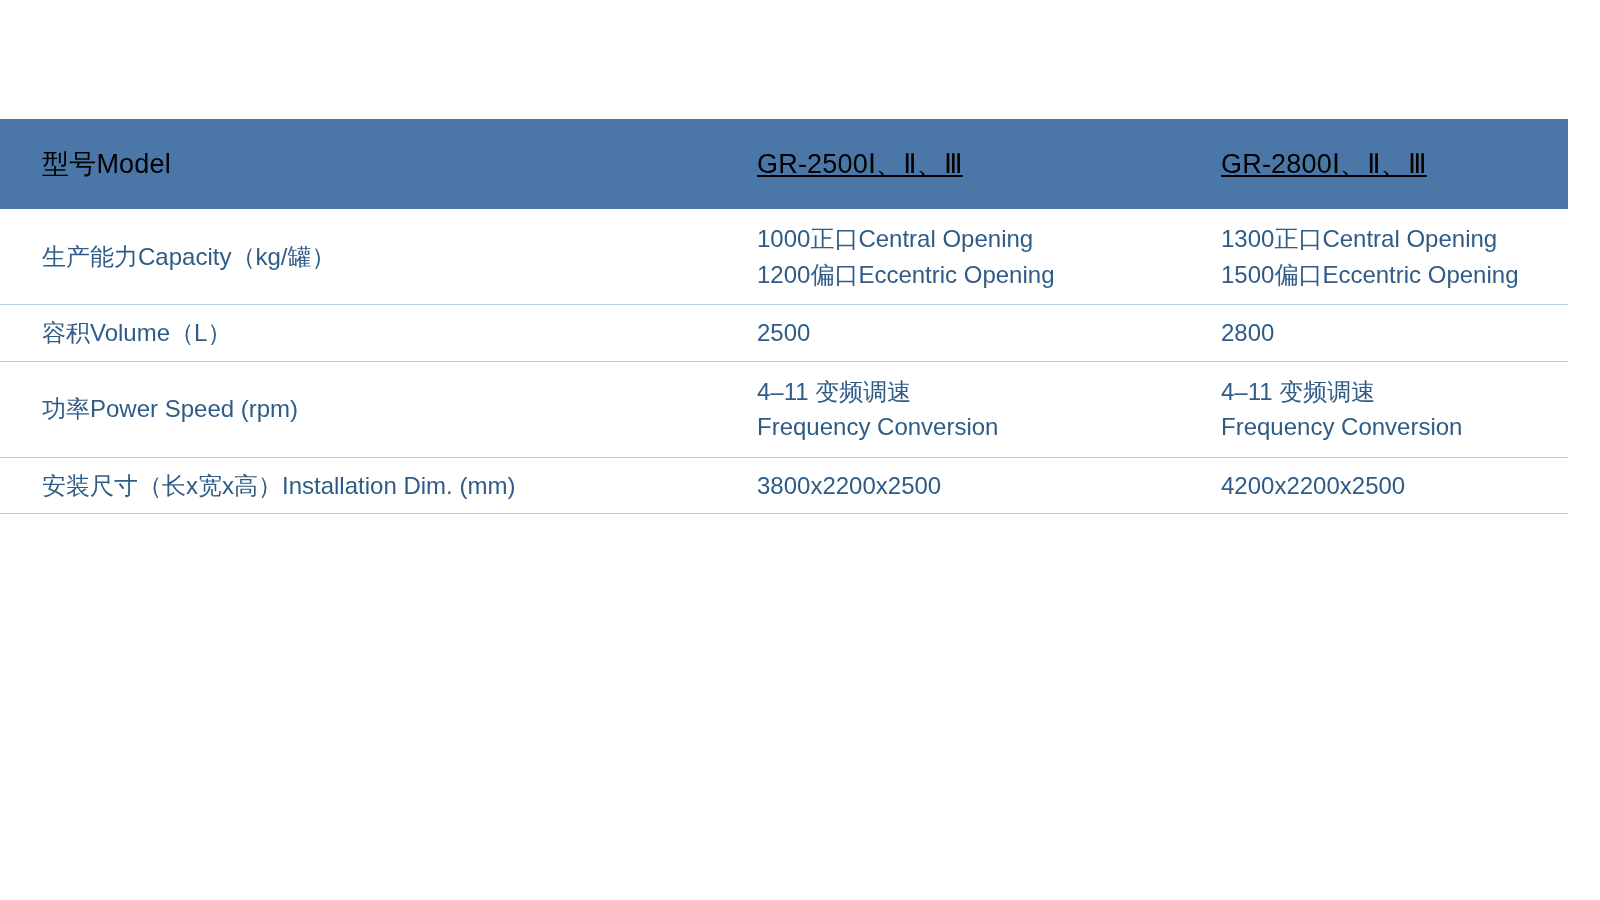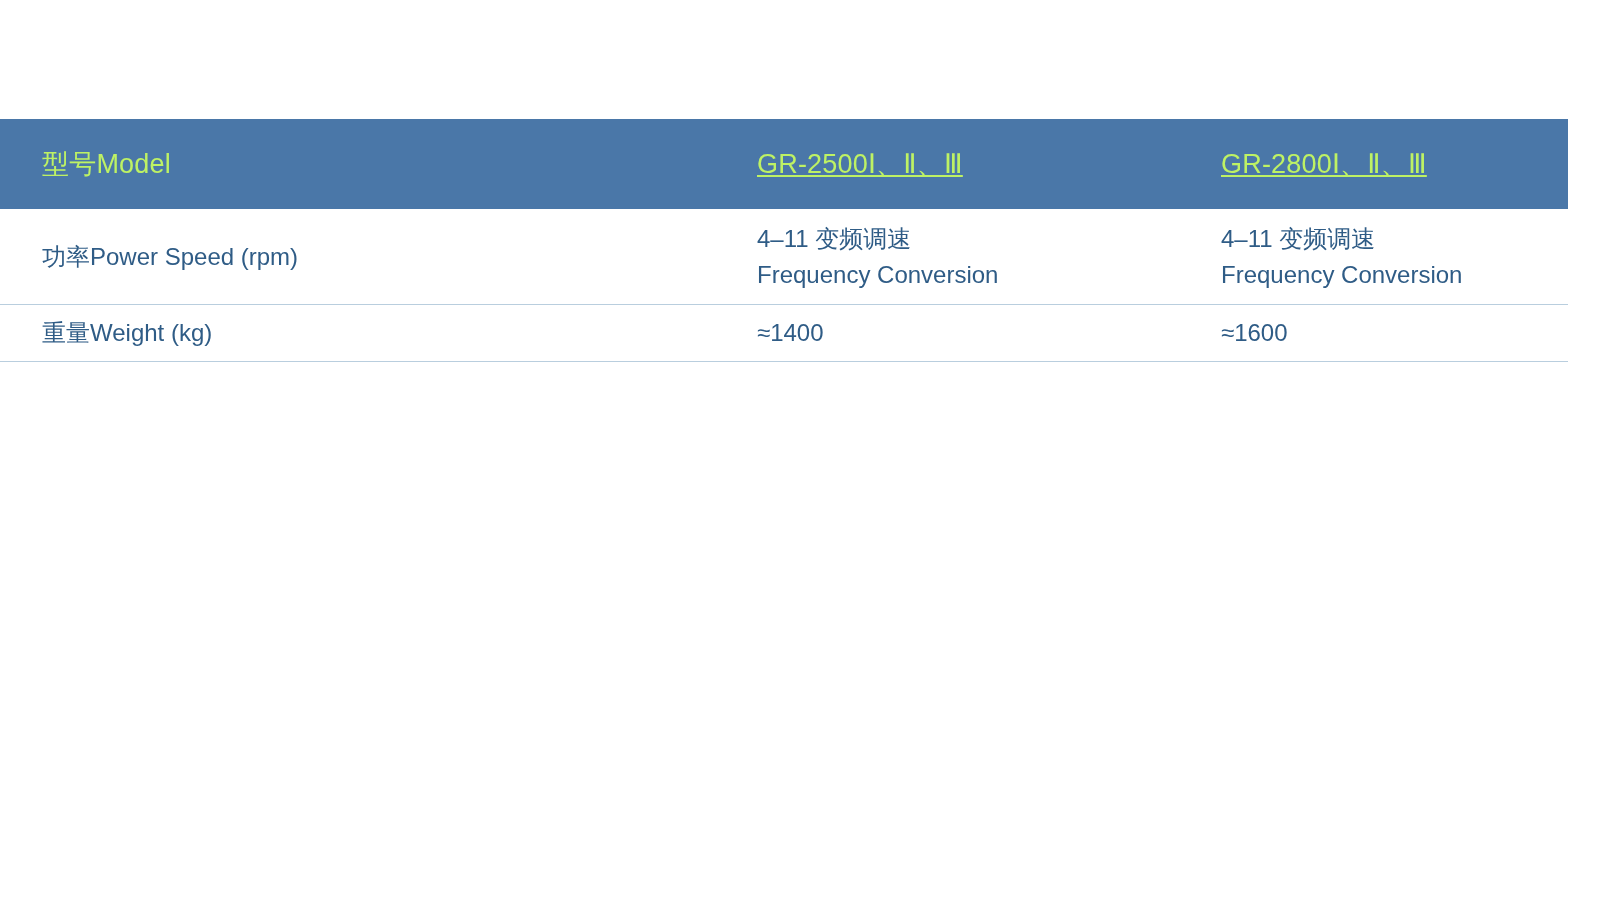--- a/index.html
+++ b/index.html
@@ -19,21 +19,21 @@
     border-collapse: collapse;
     table-layout: fixed;
   }
 
   #spec-table col.c-label { width: 735px; }
   #spec-table col.c-val   { width: 464px; }
   #spec-table col.c-val2  { width: 369px; }
 
   thead th {
     background: #4a77a8;
-    color: #bef264;
+    color: #000000;
     font-weight: 400;
     font-size: 27px;
     text-align: left;
     padding: 22px 0 22px 42px;
     letter-spacing: 0.2px;
     height: 46px;
     vertical-align: middle;
   }
   thead th.val {
     padding-left: 22px;
@@ -74,29 +74,45 @@
   </colgroup>
   <thead>
     <tr>
       <th>型号Model</th>
       <th class="val">GR-2500Ⅰ、Ⅱ、Ⅲ</th>
       <th class="val">GR-2800Ⅰ、Ⅱ、Ⅲ</th>
     </tr>
   </thead>
   <tbody>
     <tr class="tall">
+      <td>生产能力Capacity（kg/罐）</td>
+      <td class="val">
+        <span class="line2">1000正口Central Opening</span>
+        <span class="line2">1200偏口Eccentric Opening</span>
+      </td>
+      <td class="val">
+        <span class="line2 nowrap">1300正口Central Opening</span>
+        <span class="line2 nowrap">1500偏口Eccentric Opening</span>
+      </td>
+    </tr>
+    <tr>
+      <td>容积Volume（L）</td>
+      <td class="val">2500</td>
+      <td class="val">2800</td>
+    </tr>
+    <tr class="tall">
       <td>功率Power Speed (rpm)</td>
       <td class="val">
         <span class="line2">4–11 变频调速</span>
         <span class="line2">Frequency Conversion</span>
       </td>
       <td class="val">
         <span class="line2">4–11 变频调速</span>
         <span class="line2">Frequency Conversion</span>
       </td>
     </tr>
     <tr>
-      <td>重量Weight (kg)</td>
-      <td class="val">≈1400</td>
-      <td class="val">≈1600</td>
+      <td>安装尺寸（长x宽x高）Installation Dim. (mm)</td>
+      <td class="val">3800x2200x2500</td>
+      <td class="val">4200x2200x2500</td>
     </tr>
   </tbody>
 </table>
 
 </body></html>

